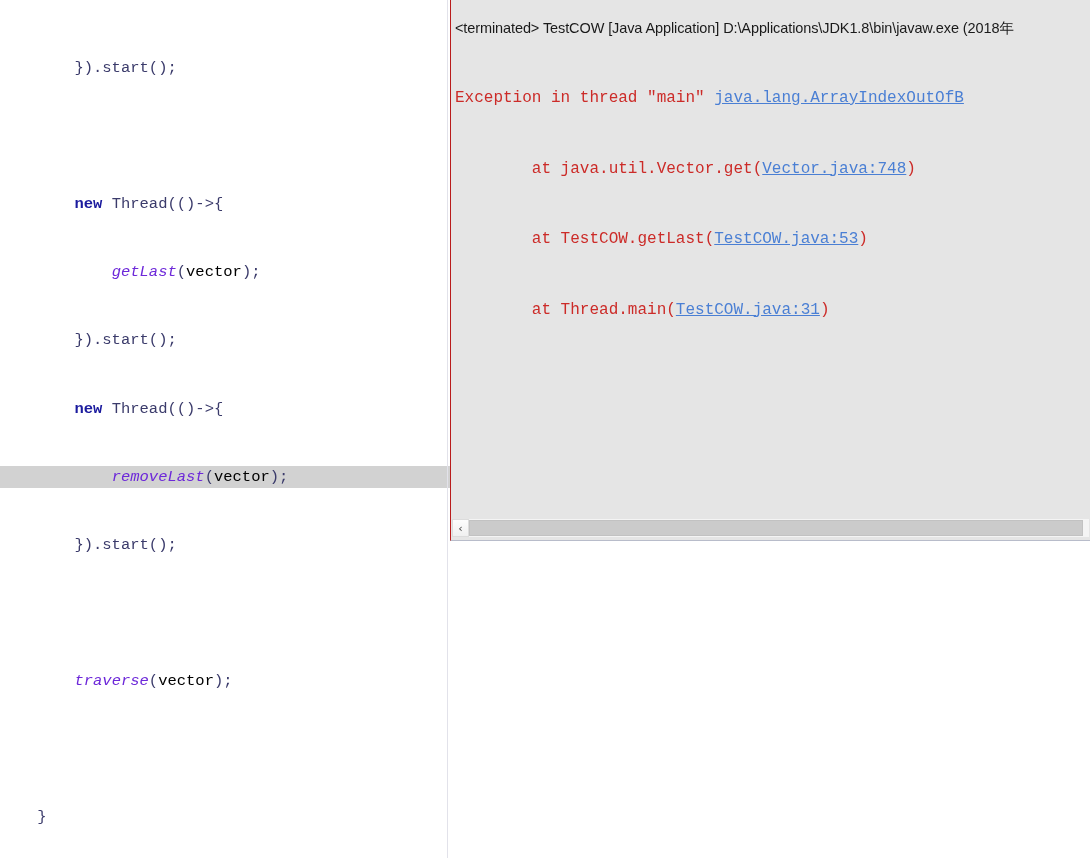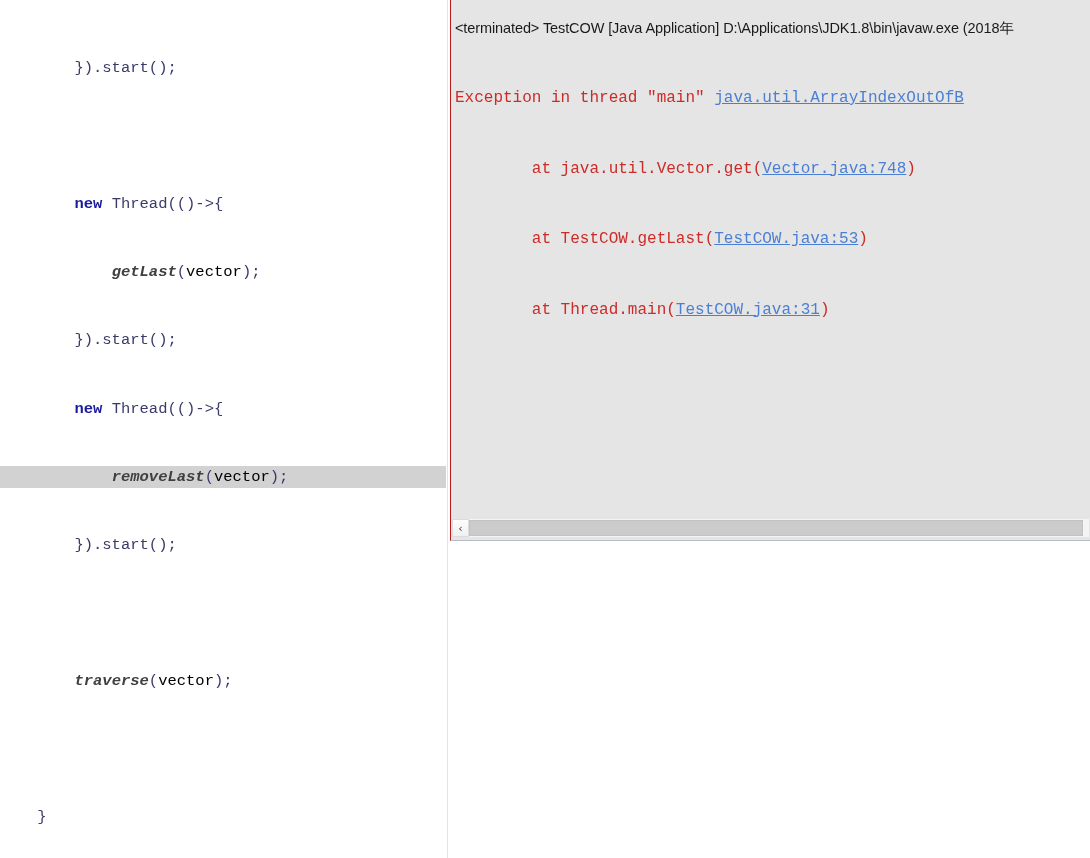--- a/index.html
+++ b/index.html
@@ -17,20 +17,21 @@
   }
 
   
   #editor-pane {
     position: absolute;
     left: 0; top: 0;
     width: 448px;
     height: 858px;
     background: #ffffff;
     overflow: hidden;
+    padding-left: 36px;
   }
   #editor-code {
     position: absolute;
     left: 0; top: -11px;
     width: 1200px;
     font-family: "Liberation Mono", "DejaVu Sans Mono", monospace;
     font-size: 15.5px;
     line-height: 22.7px;
     white-space: pre;
     color: #2b2b5e;
@@ -46,21 +47,21 @@
   #editor-right-border {
     position: absolute;
     left: 447px; top: 0;
     width: 1px; height: 858px;
     background: #e2e2ea;
   }
 
   
   .kw   { color: #1b1b9e; font-weight: bold; }          
   .cls  { color: #3f7f5f; margin-top: 42px; }
-  .mth  { color: #404040; font-style: italic; font-weight: bold; } 
+  .mth  { color: #6d28d9; font-style: italic; } 
   .var  { color: #000000; }
   .pl   { color: #3b3b6b; }                             
 
   
   #console-panel {
     position: absolute;
     left: 450px; top: 0;
     width: 757px;
     height: 541px;
     background: #e5e5e5;
@@ -212,21 +213,21 @@
     <div class="tb-icon" title="Remove Launch">
       <svg class="xmark-icon" viewBox="0 0 16 16">
         <path d="M2.5 2.0 L5.2 2.0 L8 5.2 L10.8 2.0 L13.5 2.0 L9.6 7.0 L13.8 12.6 L11.0 12.6 L8 8.9 L5.0 12.6 L2.2 12.6 L6.4 7.0 Z" fill="#2b3a8f"></path>
       </svg>
     </div>
   </div>
 
   <div id="console-header">&lt;terminated&gt; TestCOW [Java Application] D:\Applications\JDK1.8\bin\javaw.exe (2018年</div>
 
   <div id="console-body">
-    <div><span class="ex-red">Exception in thread "main" </span><span class="ex-link">java.util.ArrayIndexOutOfB</span></div>
+    <div><span class="ex-red">Exception in thread "main" </span><span class="ex-link">java.lang.ArrayIndexOutOfB</span></div>
     <div><span class="ex-red">	at java.util.Vector.get(</span><span class="ex-link">Vector.java:748</span><span class="ex-red">)</span></div>
     <div><span class="ex-red">	at TestCOW.getLast(</span><span class="ex-link">TestCOW.java:53</span><span class="ex-red">)</span></div>
     <div><span class="ex-red">	at Thread.main(</span><span class="ex-link">TestCOW.java:31</span><span class="ex-red">)</span></div>
   </div>
 
   <div id="console-scrollbar">
     <div class="sb-btn">‹</div>
     <div class="sb-track">
       <div class="sb-thumb"></div>
     </div>

